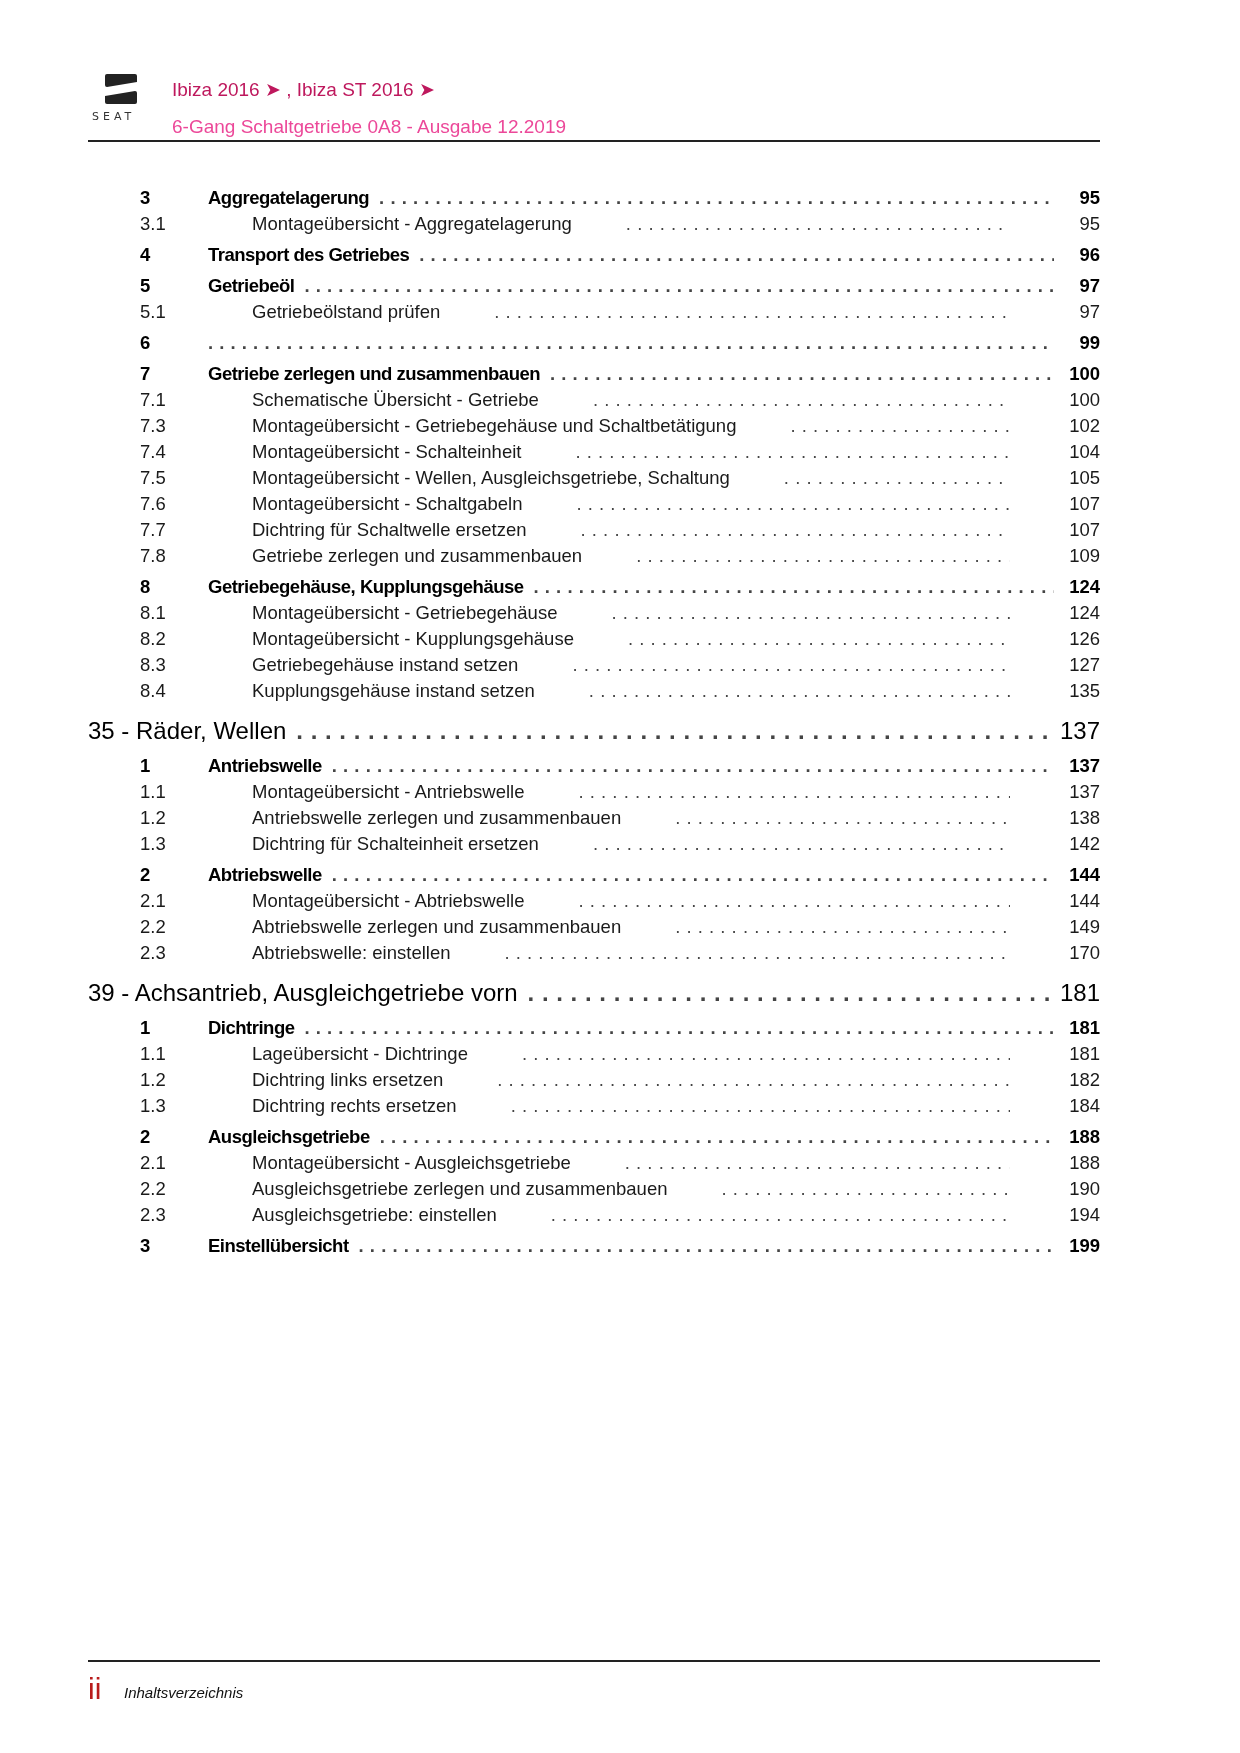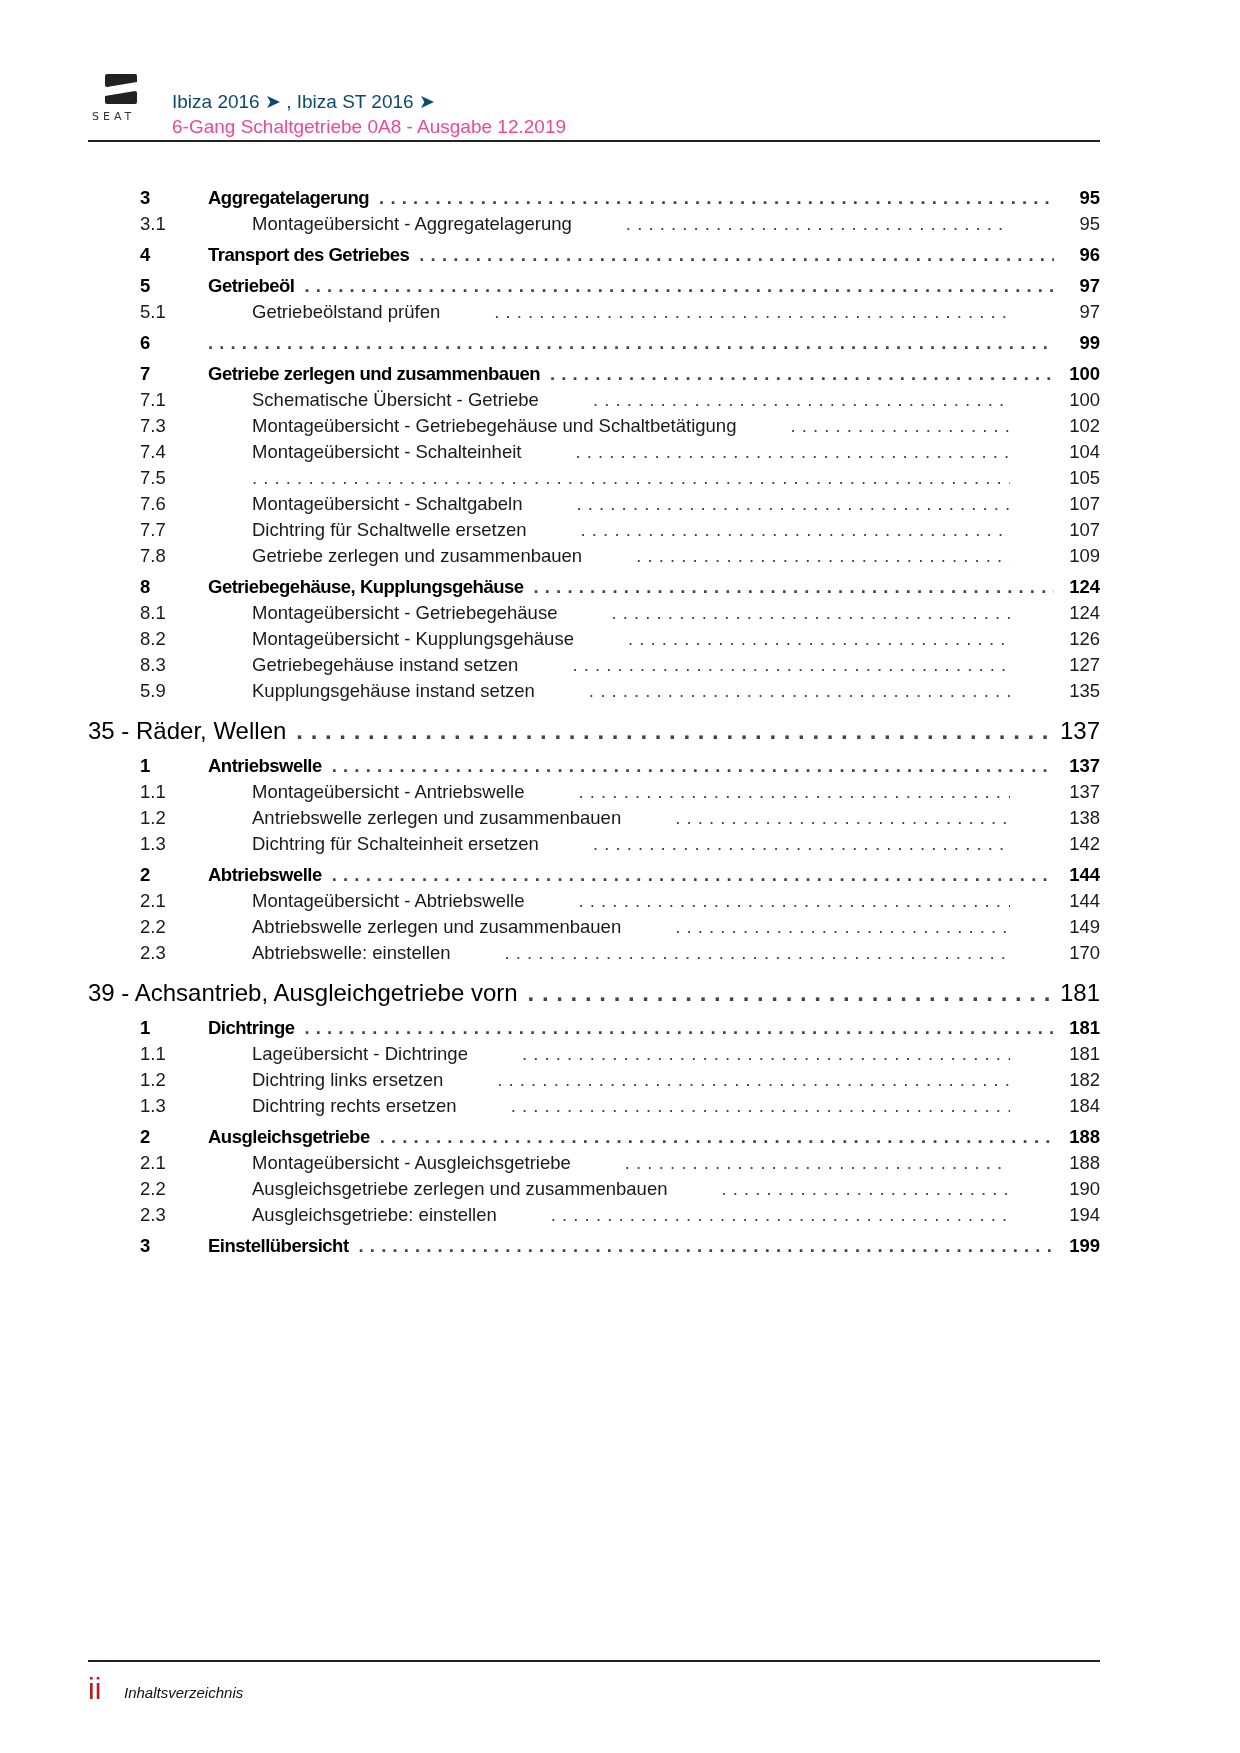--- a/index.html
+++ b/index.html
@@ -1,21 +1,21 @@
 <!DOCTYPE html>
 <html><head>
 <meta charset="utf-8">
 <style>
   html, body { margin: 0; padding: 0; background: #ffffff; }
   body { width: 1240px; height: 1753px; position: relative; font-family: "Liberation Sans", sans-serif; color: #111; overflow: hidden; }
   .header { position: absolute; left: 88px; top: 70px; width: 1012px; height: 72px; }
   .logo { position: absolute; left: 0; top: 4px; width: 66px; height: 54px; }
   .logo-mark { position: absolute; left: 16px; top: 0; width: 34px; height: 30px; }
   .logo-text { position: absolute; left: 4px; top: 36px; font-size: 11px; letter-spacing: 4px; color: #333; font-family: "DejaVu Sans", sans-serif; }
-  .hdr-line1 { position: absolute; left: 84px; top: 20px; font-size: 19px; color: #0c4a6e; }
+  .hdr-line1 { position: absolute; left: 84px; top: 8px; font-size: 19px; color: #be185d; }
   .hdr-line2 { position: absolute; left: 84px; top: 46px; font-size: 19px; color: #ec4899; }
   .hdr-rule { position: absolute; left: 0; top: 70px; width: 1012px; height: 2px; background: #222; }
   .toc { position: absolute; left: 88px; top: 180px; width: 1012px; }
   .row { position: relative; display: flex; align-items: baseline; white-space: nowrap; overflow: hidden; }
   .row .num { width: 120px; flex: 0 0 auto; padding-left: 52px; box-sizing: border-box; }
   .row .title { flex: 0 0 auto; padding-right: 10px; }
   .row .dots { flex: 1 1 auto; overflow: hidden; color: #444; letter-spacing: 3.6px; }
   .row .dots::before { content: ". . . . . . . . . . . . . . . . . . . . . . . . . . . . . . . . . . . . . . . . . . . . . . . . . . . . . . . . . . . . . . . . . . . . . . . . . . . . . . . . . . . . . . . . . . . . . . . . . . . . . . . . . . . . . . . . . . . . . . . . . . . . . . . . . . . . . . . . . . . . . . . . . . . . . . . . . . . . . . . . . . . . . ."; letter-spacing: 0; word-spacing: 1px; }
   .row .page { flex: 0 0 auto; min-width: 40px; text-align: right; padding-left: 6px; }
   .row.sub { font-size: 18.5px; height: 26px; line-height: 26px; color: #1a1a1a; gap: 44px; }
@@ -101,20 +101,21 @@
       <span class="page">102</span>
     </div>
     <div class="row sub">
       <span class="num">7.4</span>
       <span class="title">Montageübersicht - Schalteinheit</span>
       <span class="dots"></span>
       <span class="page">104</span>
     </div>
     <div class="row sub">
       <span class="num">7.5</span>
+      <span class="title">Montageübersicht - Wellen, Ausgleichsgetriebe, Schaltung</span>
       <span class="dots"></span>
       <span class="page">105</span>
     </div>
     <div class="row sub">
       <span class="num">7.6</span>
       <span class="title">Montageübersicht - Schaltgabeln</span>
       <span class="dots"></span>
       <span class="page">107</span>
     </div>
     <div class="row sub">
@@ -147,21 +148,21 @@
       <span class="dots"></span>
       <span class="page">126</span>
     </div>
     <div class="row sub">
       <span class="num">8.3</span>
       <span class="title">Getriebegehäuse instand setzen</span>
       <span class="dots"></span>
       <span class="page">127</span>
     </div>
     <div class="row sub">
-      <span class="num">5.9</span>
+      <span class="num">8.4</span>
       <span class="title">Kupplungsgehäuse instand setzen</span>
       <span class="dots"></span>
       <span class="page">135</span>
     </div>
     <div class="row chap">
       <span class="title">35 - Räder, Wellen</span>
       <span class="dots"></span>
       <span class="page">137</span>
     </div>
     <div class="row sect">

